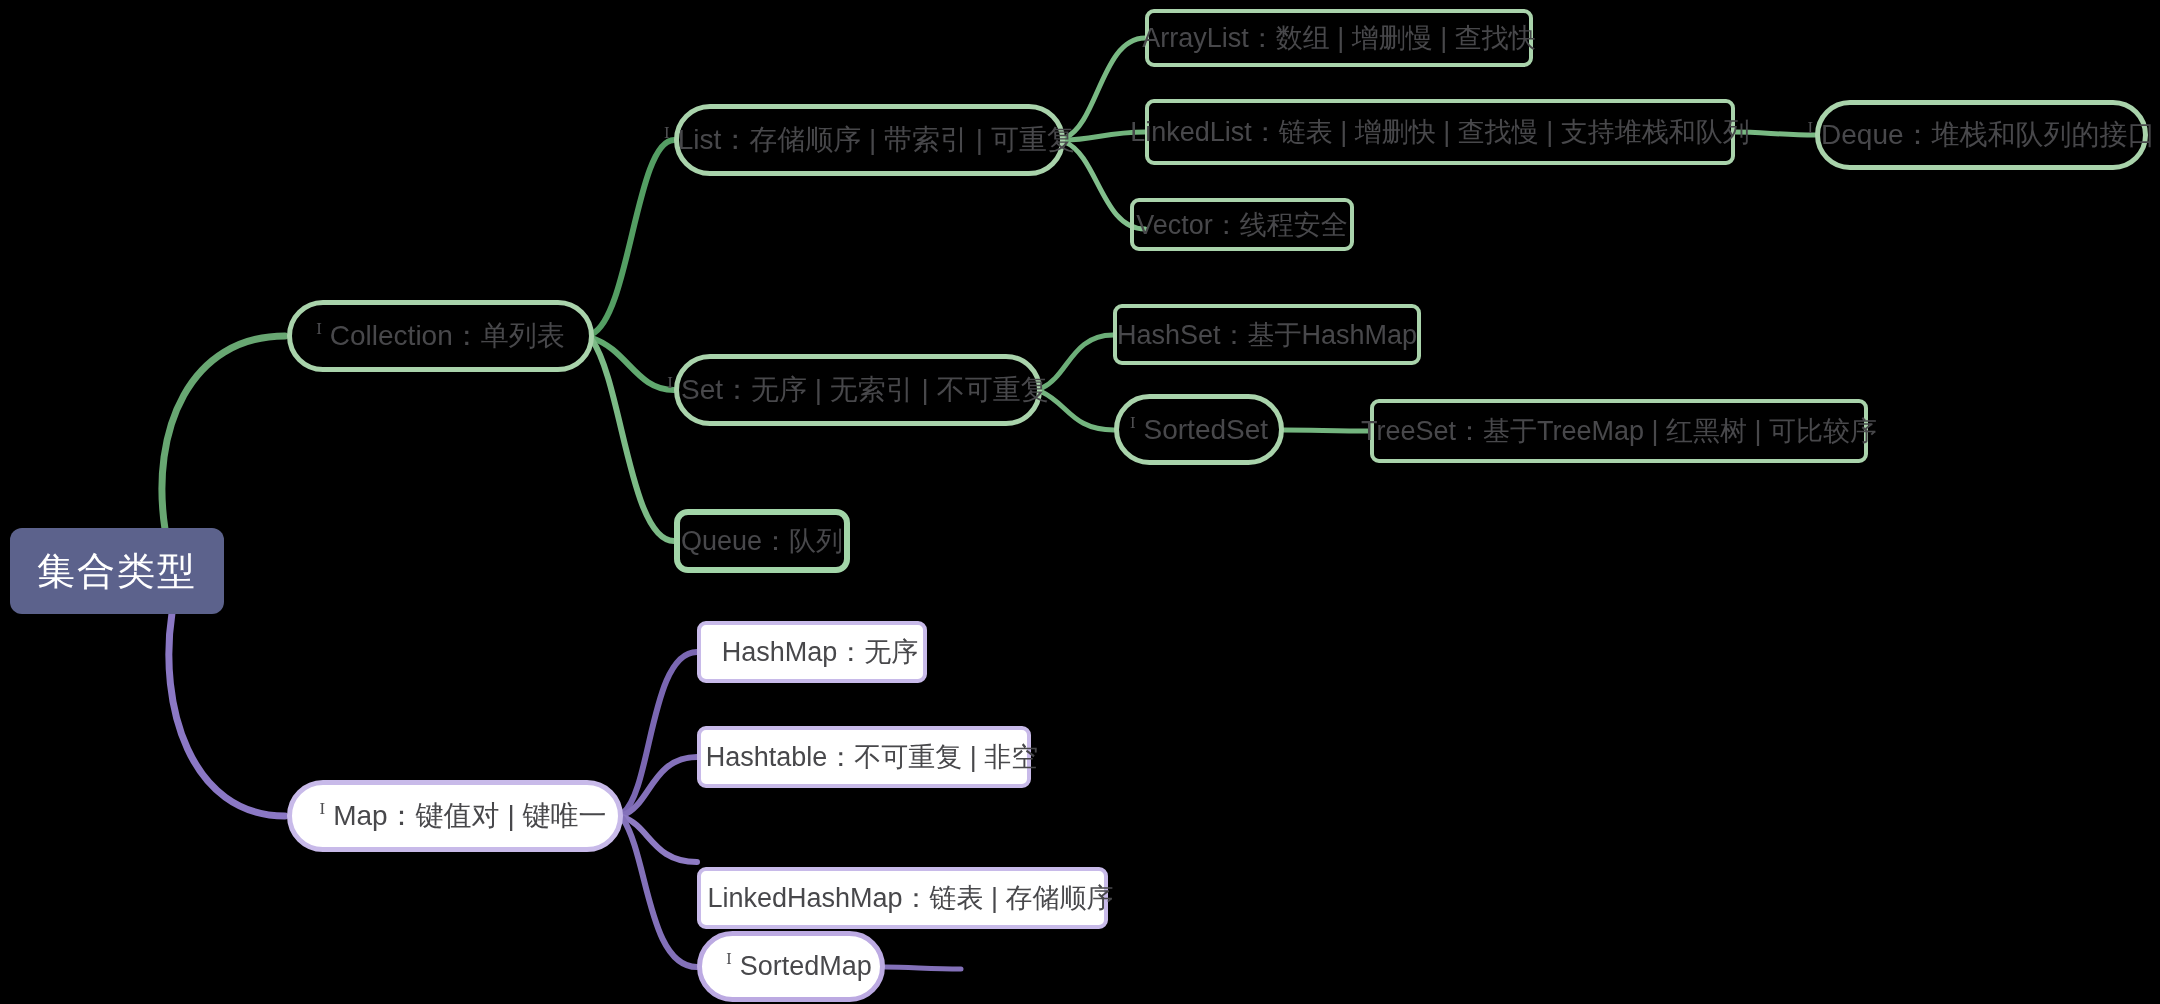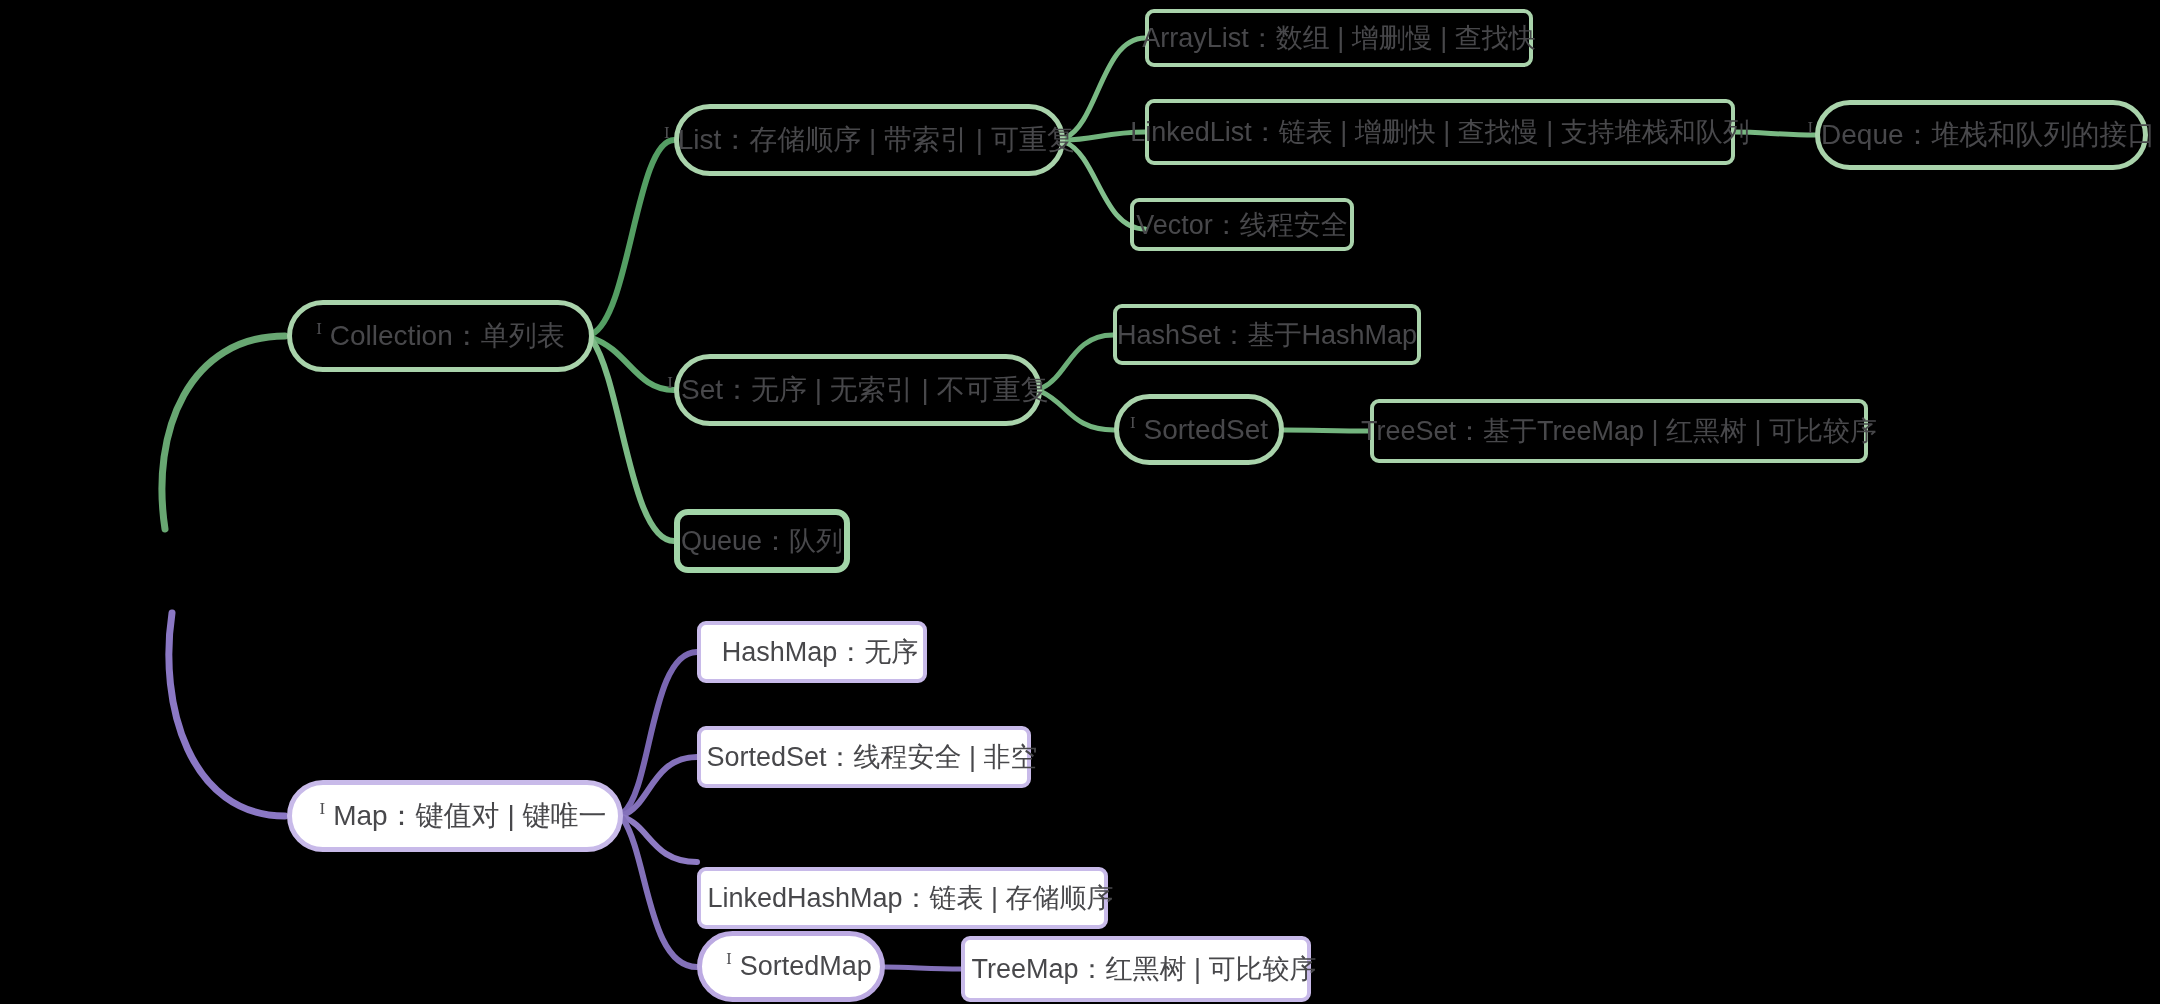--- a/index.html
+++ b/index.html
@@ -52,20 +52,23 @@
     <path d="M 1042,392 C 1068,404 1072,430 1114,430" stroke="#74b57f" stroke-width="5"></path>
     <path d="M 1284,430 C 1312,430 1336,431 1370,431" stroke="#74b57f" stroke-width="5"></path>
 
     <path d="M 623,813 C 652,790 650,652 697,652" stroke="#7a67b2" stroke-width="6"></path>
     <path d="M 623,815 C 650,806 652,757 697,757" stroke="#8471ba" stroke-width="6"></path>
     <path d="M 623,817 C 650,826 652,862 697,862" stroke="#8e7bc3" stroke-width="6"></path>
     <path d="M 623,819 C 648,856 648,967 697,967" stroke="#8371b9" stroke-width="6"></path>
     <path d="M 885,967 C 910,967 930,969 961,969" stroke="#8371b9" stroke-width="5"></path>
   </svg>
 
+  <div class="node root" style="left:10px;top:528px;width:214px;height:86px">
+    <span class="lbl">集合类型</span>
+  </div>
 
   <div class="node pill green lvl2" style="left:287px;top:300px;width:307px;height:72px">
     <span class="mk">I</span>
     <span class="lbl">Collection：单列表</span>
   </div>
 
   <div class="node pill green lvl2" style="left:674px;top:104px;width:391px;height:72px">
     <span class="mk">I</span>
     <span class="lbl">List：存储顺序 | 带索引 | 可重复</span>
   </div>
@@ -112,29 +115,26 @@
   <div class="node pill purple lvl2" style="left:287px;top:780px;width:336px;height:72px">
     <span class="mk">I</span>
     <span class="lbl">Map：键值对 | 键唯一</span>
   </div>
 
   <div class="node rect purple" style="left:697px;top:621px;width:230px;height:62px">
     <span class="lbl">HashMap：无序</span>
   </div>
 
   <div class="node rect purple" style="left:697px;top:726px;width:334px;height:62px">
-    <span class="lbl">SortedSet：线程安全 | 非空</span>
+    <span class="lbl">Hashtable：不可重复 | 非空</span>
   </div>
 
   <div class="node rect purple" style="left:697px;top:867px;width:411px;height:62px">
     <span class="lbl">LinkedHashMap：链表 | 存储顺序</span>
   </div>
 
   <div class="node pill purple sorted" style="left:697px;top:931px;width:188px;height:71px">
     <span class="mk">I</span>
     <span class="lbl">SortedMap</span>
   </div>
 
-  <div class="node rect purple" style="left:961px;top:936px;width:350px;height:66px">
-    <span class="lbl">TreeMap：红黑树 | 可比较序</span>
-  </div>
 
 </div>
 
 </body></html>

